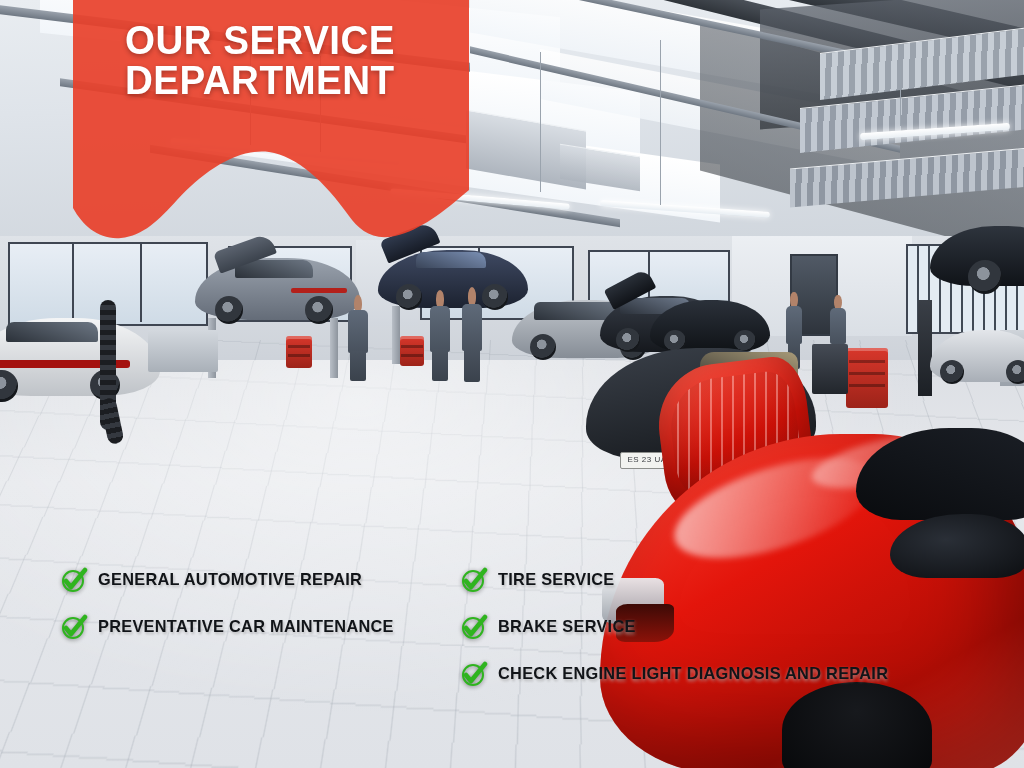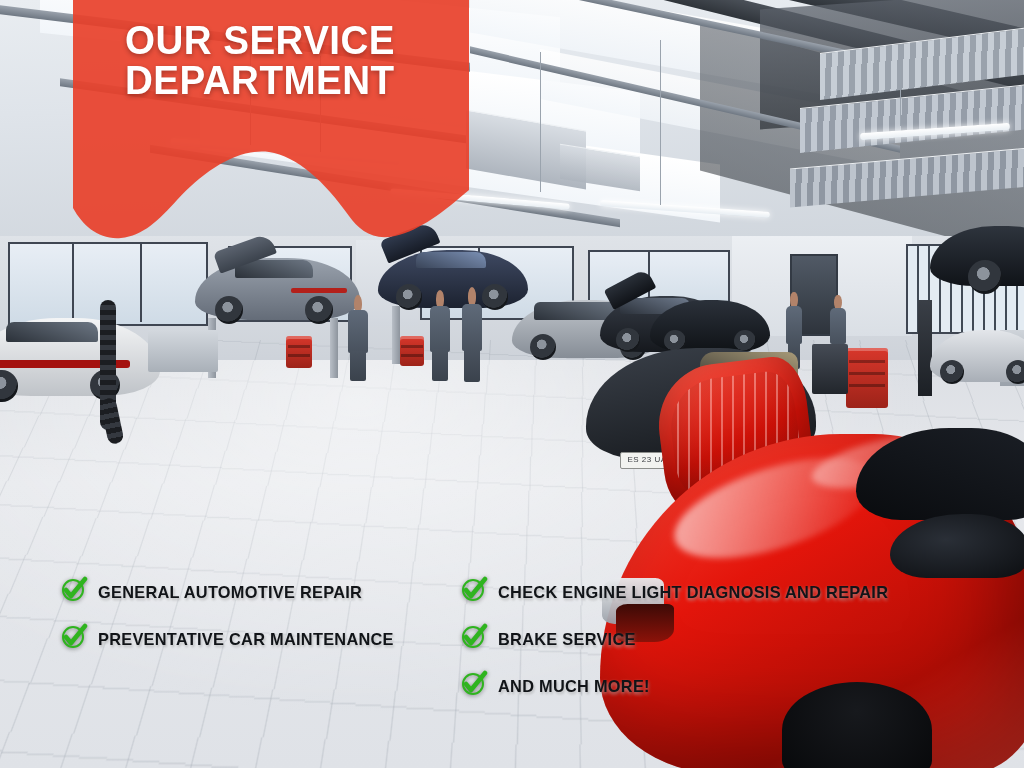--- a/index.html
+++ b/index.html
@@ -105,21 +105,21 @@
   .stmt-text{position:absolute;left:68px;top:10px;width:540px;
     color:#fff;font-weight:bold;font-size:16.5px;line-height:1.33;
     letter-spacing:.2px;text-shadow:0 1px 3px rgba(0,0,0,.32);
     transform:scaleX(.96);transform-origin:left top;}
 
   
   .lists{position:absolute;left:0;top:556px;width:1024px;height:180px;}
   .col{position:absolute;top:0;}
   .col-left{left:60px;width:420px;}
   .col-right{left:460px;width:560px;}
-  .li{position:relative;height:47px;display:flex;align-items:flex-end;}
+  .li{position:relative;height:47px;display:flex;align-items:center;}
   .li .ck{position:relative;width:28px;height:28px;flex:0 0 28px;margin-right:10px;}
   .li .ck svg{position:absolute;left:0;top:0;width:28px;height:28px;
     filter:drop-shadow(0 1px 2px rgba(0,0,0,.45));}
   .li .lbl{font-weight:bold;font-size:17px;letter-spacing:.3px;color:#111418;
     text-shadow:0 2px 4px rgba(255,255,255,.55), 1px 2px 3px rgba(0,0,0,.30);
     transform:scaleX(.96);transform-origin:left center;white-space:nowrap;}
 </style>
 </head>
 <body>
 
@@ -361,36 +361,36 @@
     </div>
 
     <div class="col col-right">
       <div class="li">
         <span class="ck">
           <svg viewBox="0 0 28 28">
               <circle cx="13" cy="15" r="10" fill="none" stroke="#2FB41F" stroke-width="2"></circle>
           <path d="M6 15 L11 21 L25 4" fill="none" stroke="#2FB41F" stroke-width="4.5" stroke-linecap="round" stroke-linejoin="round"></path>
             </svg>
         </span>
+        <span class="lbl">TIRE SERVICE</span>
+      </div>
+      <div class="li">
+        <span class="ck">
+          <svg viewBox="0 0 28 28">
+              <circle cx="13" cy="15" r="10" fill="none" stroke="#2FB41F" stroke-width="2"></circle>
+          <path d="M6 15 L11 21 L25 4" fill="none" stroke="#2FB41F" stroke-width="4.5" stroke-linecap="round" stroke-linejoin="round"></path>
+            </svg>
+        </span>
+        <span class="lbl">BRAKE SERVICE</span>
+      </div>
+      <div class="li">
+        <span class="ck">
+          <svg viewBox="0 0 28 28">
+              <circle cx="13" cy="15" r="10" fill="none" stroke="#2FB41F" stroke-width="2"></circle>
+          <path d="M6 15 L11 21 L25 4" fill="none" stroke="#2FB41F" stroke-width="4.5" stroke-linecap="round" stroke-linejoin="round"></path>
+            </svg>
+        </span>
         <span class="lbl">CHECK ENGINE LIGHT DIAGNOSIS AND REPAIR</span>
-      </div>
-      <div class="li">
-        <span class="ck">
-          <svg viewBox="0 0 28 28">
-              <circle cx="13" cy="15" r="10" fill="none" stroke="#2FB41F" stroke-width="2"></circle>
-          <path d="M6 15 L11 21 L25 4" fill="none" stroke="#2FB41F" stroke-width="4.5" stroke-linecap="round" stroke-linejoin="round"></path>
-            </svg>
-        </span>
-        <span class="lbl">BRAKE SERVICE</span>
-      </div>
-      <div class="li">
-        <span class="ck">
-          <svg viewBox="0 0 28 28">
-              <circle cx="13" cy="15" r="10" fill="none" stroke="#2FB41F" stroke-width="2"></circle>
-          <path d="M6 15 L11 21 L25 4" fill="none" stroke="#2FB41F" stroke-width="4.5" stroke-linecap="round" stroke-linejoin="round"></path>
-            </svg>
-        </span>
-        <span class="lbl">AND MUCH MORE!</span>
       </div>
     </div>
 
   </div>
 </div>
 
 </body></html>

